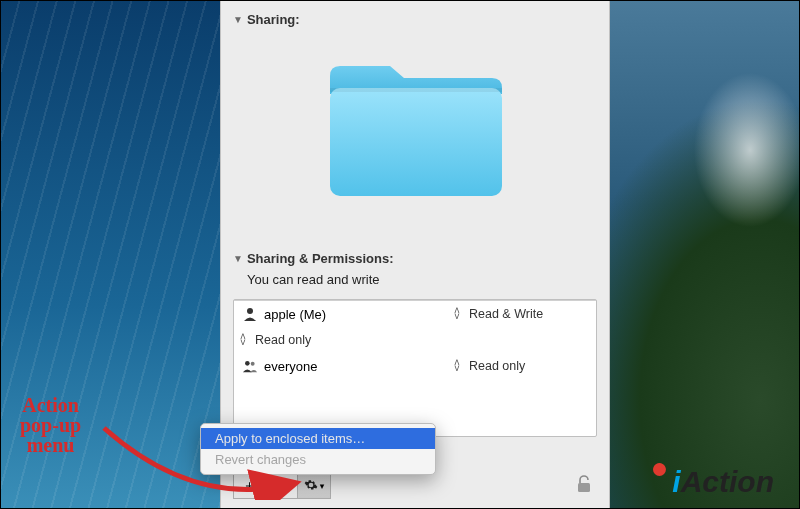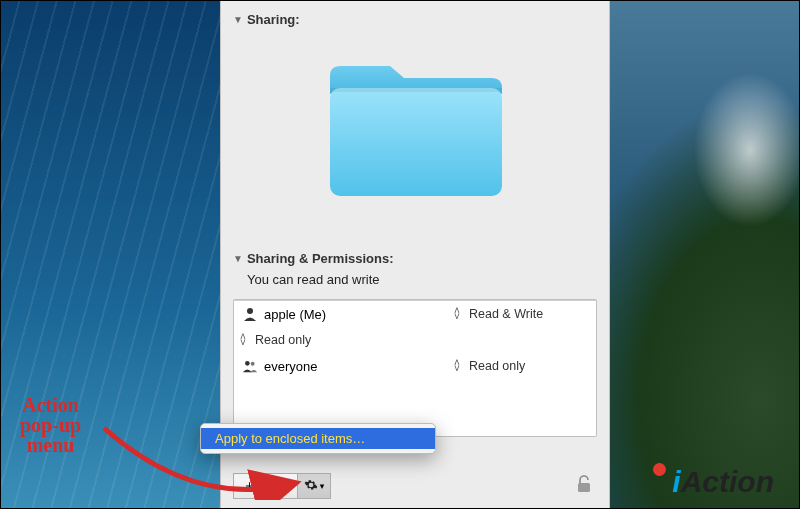--- a/index.html
+++ b/index.html
@@ -78,21 +78,21 @@
     position:absolute;
     left: 200px; top: 423px;
     width: 236px;
     background: #f4f4f4;
     border: 1px solid #bcbcbc;
     border-radius: 5px;
     box-shadow: 0 6px 20px rgba(0,0,0,0.35);
     padding: 4px 0;
   }
   .popup-item { padding: 3px 14px; font-size: 13px; }
-  .popup-item.sel { background: #2e6ddf; color:#fde047; }
+  .popup-item.sel { background: #2e6ddf; color:#e5e5e5; }
   .popup-item.dis { color: #a5a5a5; }
   .annotation {
     position:absolute; left: 20px; top: 395px;
     text-align:center;
     font-family: "Comic Sans MS", cursive;
     font-size: 20px; font-weight: 700; color: #d62b2b;
     line-height: 1.0;
   }
   .arrow { position:absolute; left: 96px; top: 410px; }
   .watermark {
@@ -222,20 +222,21 @@
   <span class="lock">
     <svg width="18" height="20" viewBox="0 0 18 20">
         <path fill="none" stroke="#8a8a8a" stroke-width="1.6" d="M5 9V6a4 4 0 0 1 8 0"></path>
         <rect x="3" y="9" width="12" height="9" rx="1.5" fill="#9a9a9a"></rect>
       </svg>
   </span>
 </div>
 
 <div class="popup">
   <div class="popup-item sel">Apply to enclosed items…</div>
+  <div class="popup-item dis">Revert changes</div>
 </div>
 
 <div class="annotation">
   <div>Action</div>
   <div>pop-up</div>
   <div>menu</div>
 </div>
 <svg class="arrow" width="210" height="90" viewBox="0 0 210 90">
   <defs>
       <marker id="ah" markerWidth="10" markerHeight="10" refX="8" refY="5" orient="auto">

